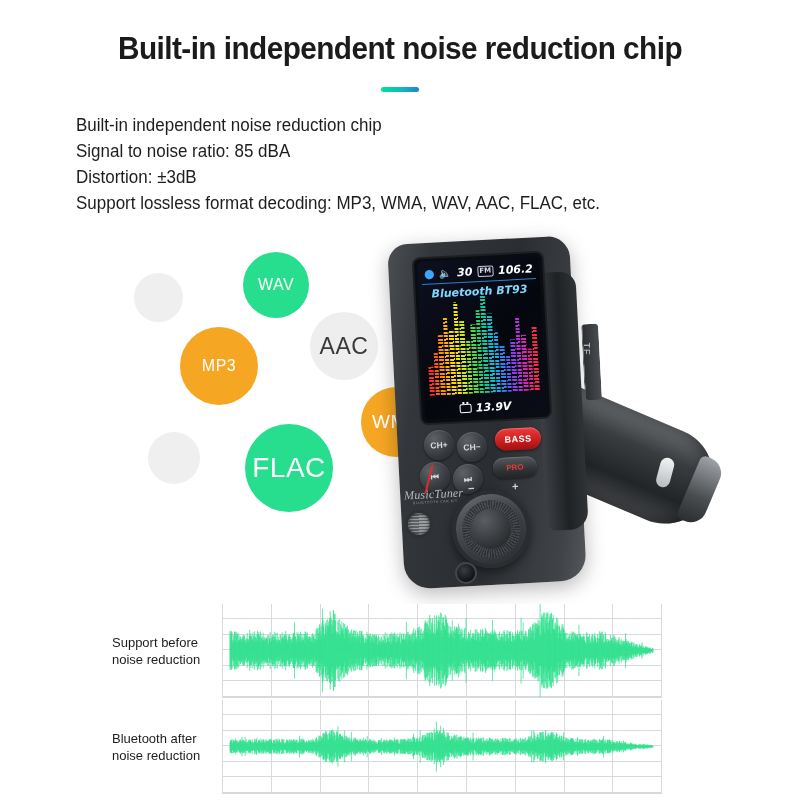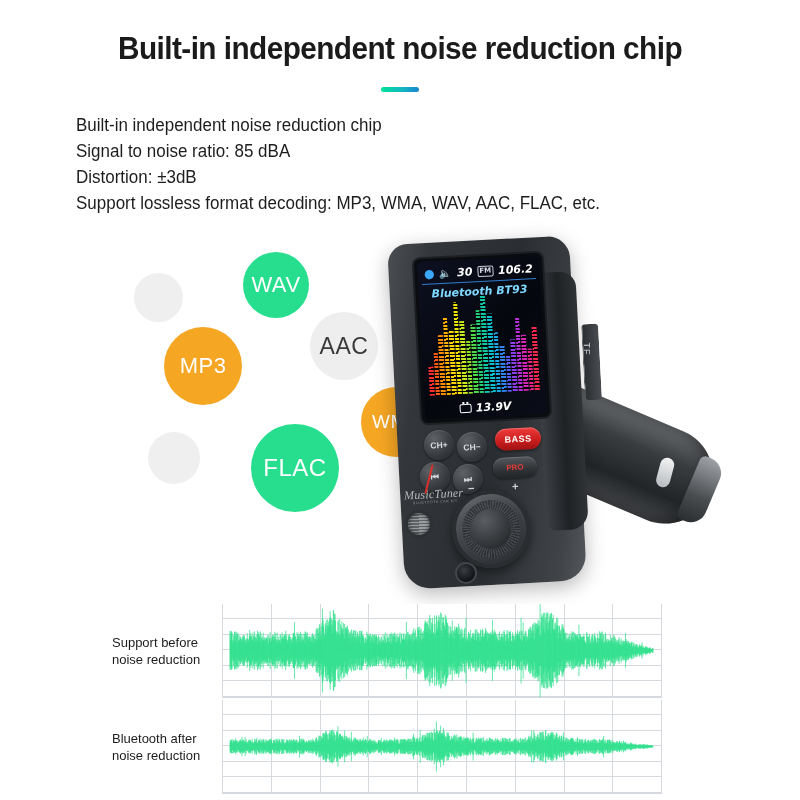--- a/index.html
+++ b/index.html
@@ -47,24 +47,24 @@
     position: absolute; border-radius: 50%;
     display: flex; align-items: center; justify-content: center;
     color: #fff; font-weight: normal;
     letter-spacing: 0.5px;
   }
   .bub.green { background: #26de8d; }
   .bub.orange { background: #f5a623; }
   .bub.grey  { background: #eeeeee; color: #3b3b3b; }
   .bub.ghost { background: #efefef; }
 
-  #bub-wav   { left: 243px; top: 252px; width: 66px; height: 66px; font-size: 22px; }
-  #bub-mp3   { left: 164px; top: 327px; width: 78px; height: 78px; font-size: 22px; }
+  #bub-wav   { left: 243px; top: 252px; width: 66px; height: 66px; font-size: 16px; }
+  #bub-mp3   { left: 180px; top: 327px; width: 78px; height: 78px; font-size: 16px; }
   #bub-aac   { left: 310px; top: 312px; width: 68px; height: 68px; font-size: 23px; }
-  #bub-flac  { left: 251px; top: 424px; width: 88px; height: 88px; font-size: 24px; }
+  #bub-flac  { left: 245px; top: 424px; width: 88px; height: 88px; font-size: 28px; }
   #bub-wma   { left: 361px; top: 387px; width: 70px; height: 70px; font-size: 19px; }
   #bub-g1    { left: 134px; top: 273px; width: 49px; height: 49px; }
   #bub-g2    { left: 148px; top: 432px; width: 52px; height: 52px; }
 
   
   .device { position: absolute; left: 380px; top: 238px; width: 380px; height: 360px; }
 
   
   .barrel {
     position: absolute; left: 168px; top: 140px;

